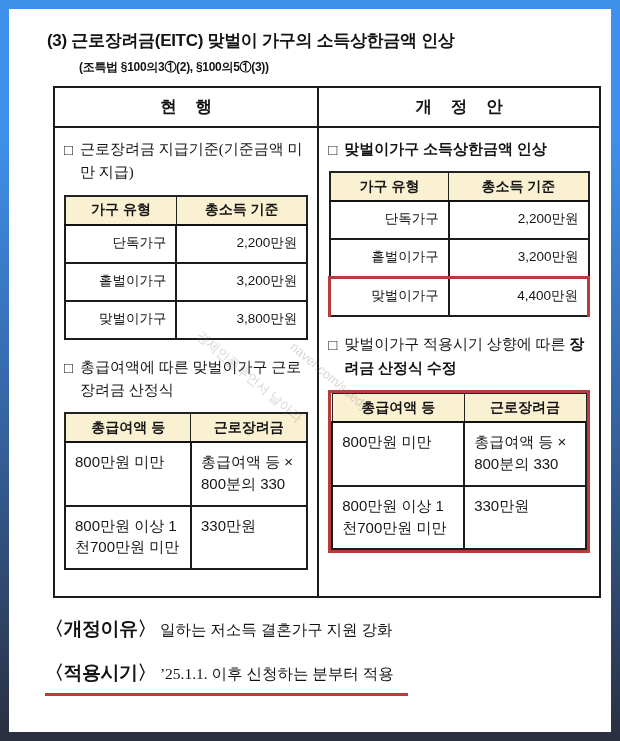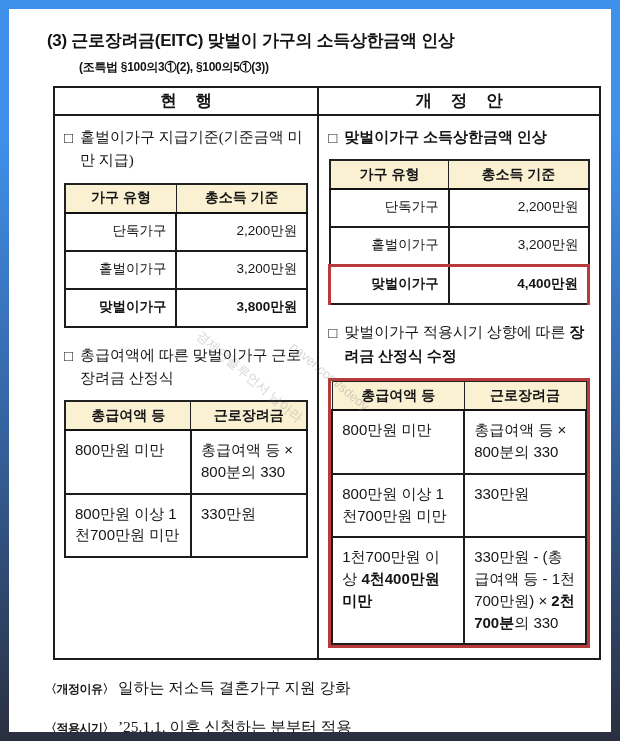--- a/index.html
+++ b/index.html
@@ -35,21 +35,21 @@
   .main-table{
     width:548px;margin-left:20px;
     border:2px solid #1c1c1c;
     table-layout:fixed;
   }
   .main-table > thead th{
     border:2px solid #1c1c1c;
     font-family:"Liberation Serif",serif;
     font-weight:bold;font-size:16.5px;
     letter-spacing:0.45em;text-indent:0.45em;
-    height:28px;text-align:center;
+    height:40px;text-align:center;
     background:#fff;
   }
   .main-table > tbody td{
     border:2px solid #1c1c1c;
     vertical-align:top;
     padding:8px 9px 10px 9px;
   }
   .col-current{width:48.4%;}
   .col-revised{width:51.6%;}
   .bullet{
@@ -71,21 +71,21 @@
     border:1.5px solid #222;border-bottom:2px solid #111;
     font-weight:bold;font-size:14px;
     height:29px;text-align:center;
   }
   .income-table td{
     border-left:1.5px solid #222;border-right:1.5px solid #222;
     height:36px;text-align:right;vertical-align:middle;
   }
   .income-table tbody tr + tr td{border-top:1px dotted #8a8a8a;}
   .income-table .c1{width:46%;}
-  .bold-row td{font-weight:bold;}
+  .bold-row td{font-weight:normal;}
   
   .hl-row td{border-top:3px solid var(--red) !important;border-bottom:3px solid var(--red);}
   .hl-row td:first-child{border-left:3px solid var(--red);}
   .hl-row td:last-child{border-right:3px solid var(--red);}
   .calc-table td{
     border:1.5px solid #222;
     vertical-align:middle;
     padding:5px 6px 5px 12px;
     line-height:1.45;font-size:15px;text-align:left;
   }
@@ -94,21 +94,21 @@
   .calc-table .r2 td{height:50px;}
   .calc-table .r3 td{height:76px;}
   .redbox{border:3px solid var(--red);margin:6px 0 0 0;}
   .redbox .inner-table{margin:0;border:1px solid #222;width:100%;}
   .footer-line{
     font-family:"Liberation Serif",serif;
     font-size:15.5px;margin:18px 0 0 12px;
   }
   .footer-label{
     font-family:"Liberation Sans",sans-serif;
-    font-weight:bold;font-size:12px;letter-spacing:-0.5px;
+    font-weight:bold;font-size:19px;letter-spacing:-0.5px;
   }
   .underlined{
     display:inline-block;
     border-bottom:3px solid var(--underline-red);
     padding:0 14px 7px 0;
   }
   .watermark{
     position:absolute;pointer-events:none;
     color:rgba(120,120,120,0.30);
     font-size:13px;white-space:nowrap;
@@ -132,21 +132,21 @@
           <th class="col-current">현 행</th>
           <th class="col-revised">개 정 안</th>
         </tr>
       </thead>
       <tbody>
         <tr>
 
           <td class="col-current">
             <div class="bullet">
               <span class="marker">□</span>
-              <span class="btxt">홑벌이가구 지급기준(기준금액 미만 지급)</span>
+              <span class="btxt">근로장려금 지급기준(기준금액 미만 지급)</span>
             </div>
 
             <table class="inner-table income-table">
               <thead>
                 <tr>
                   <th class="c1">가구 유형</th>
                   <th>총소득 기준</th>
                 </tr>
               </thead>
               <tbody>
@@ -234,24 +234,20 @@
                 </thead>
                 <tbody>
                   <tr class="r1">
                     <td>800만원 미만</td>
                     <td>총급여액 등 × 800분의 330</td>
                   </tr>
                   <tr class="r2">
                     <td>800만원 이상 1천700만원 미만</td>
                     <td>330만원</td>
                   </tr>
-                  <tr class="r3">
-                    <td><span>1천700만원 이상 </span><span style="font-weight:bold">4천400만원 미만</span></td>
-                    <td><span>330만원 - (총급여액 등 - 1천700만원) × </span><span style="font-weight:bold">2천700분</span><span>의 330</span></td>
-                  </tr>
                 </tbody>
               </table>
             </div>
           </td>
         </tr>
       </tbody>
     </table>
 
     <div class="footer-line">
       <span class="footer-label">〈개정이유〉</span><span> 일하는 저소득 결혼가구 지원 강화</span>

